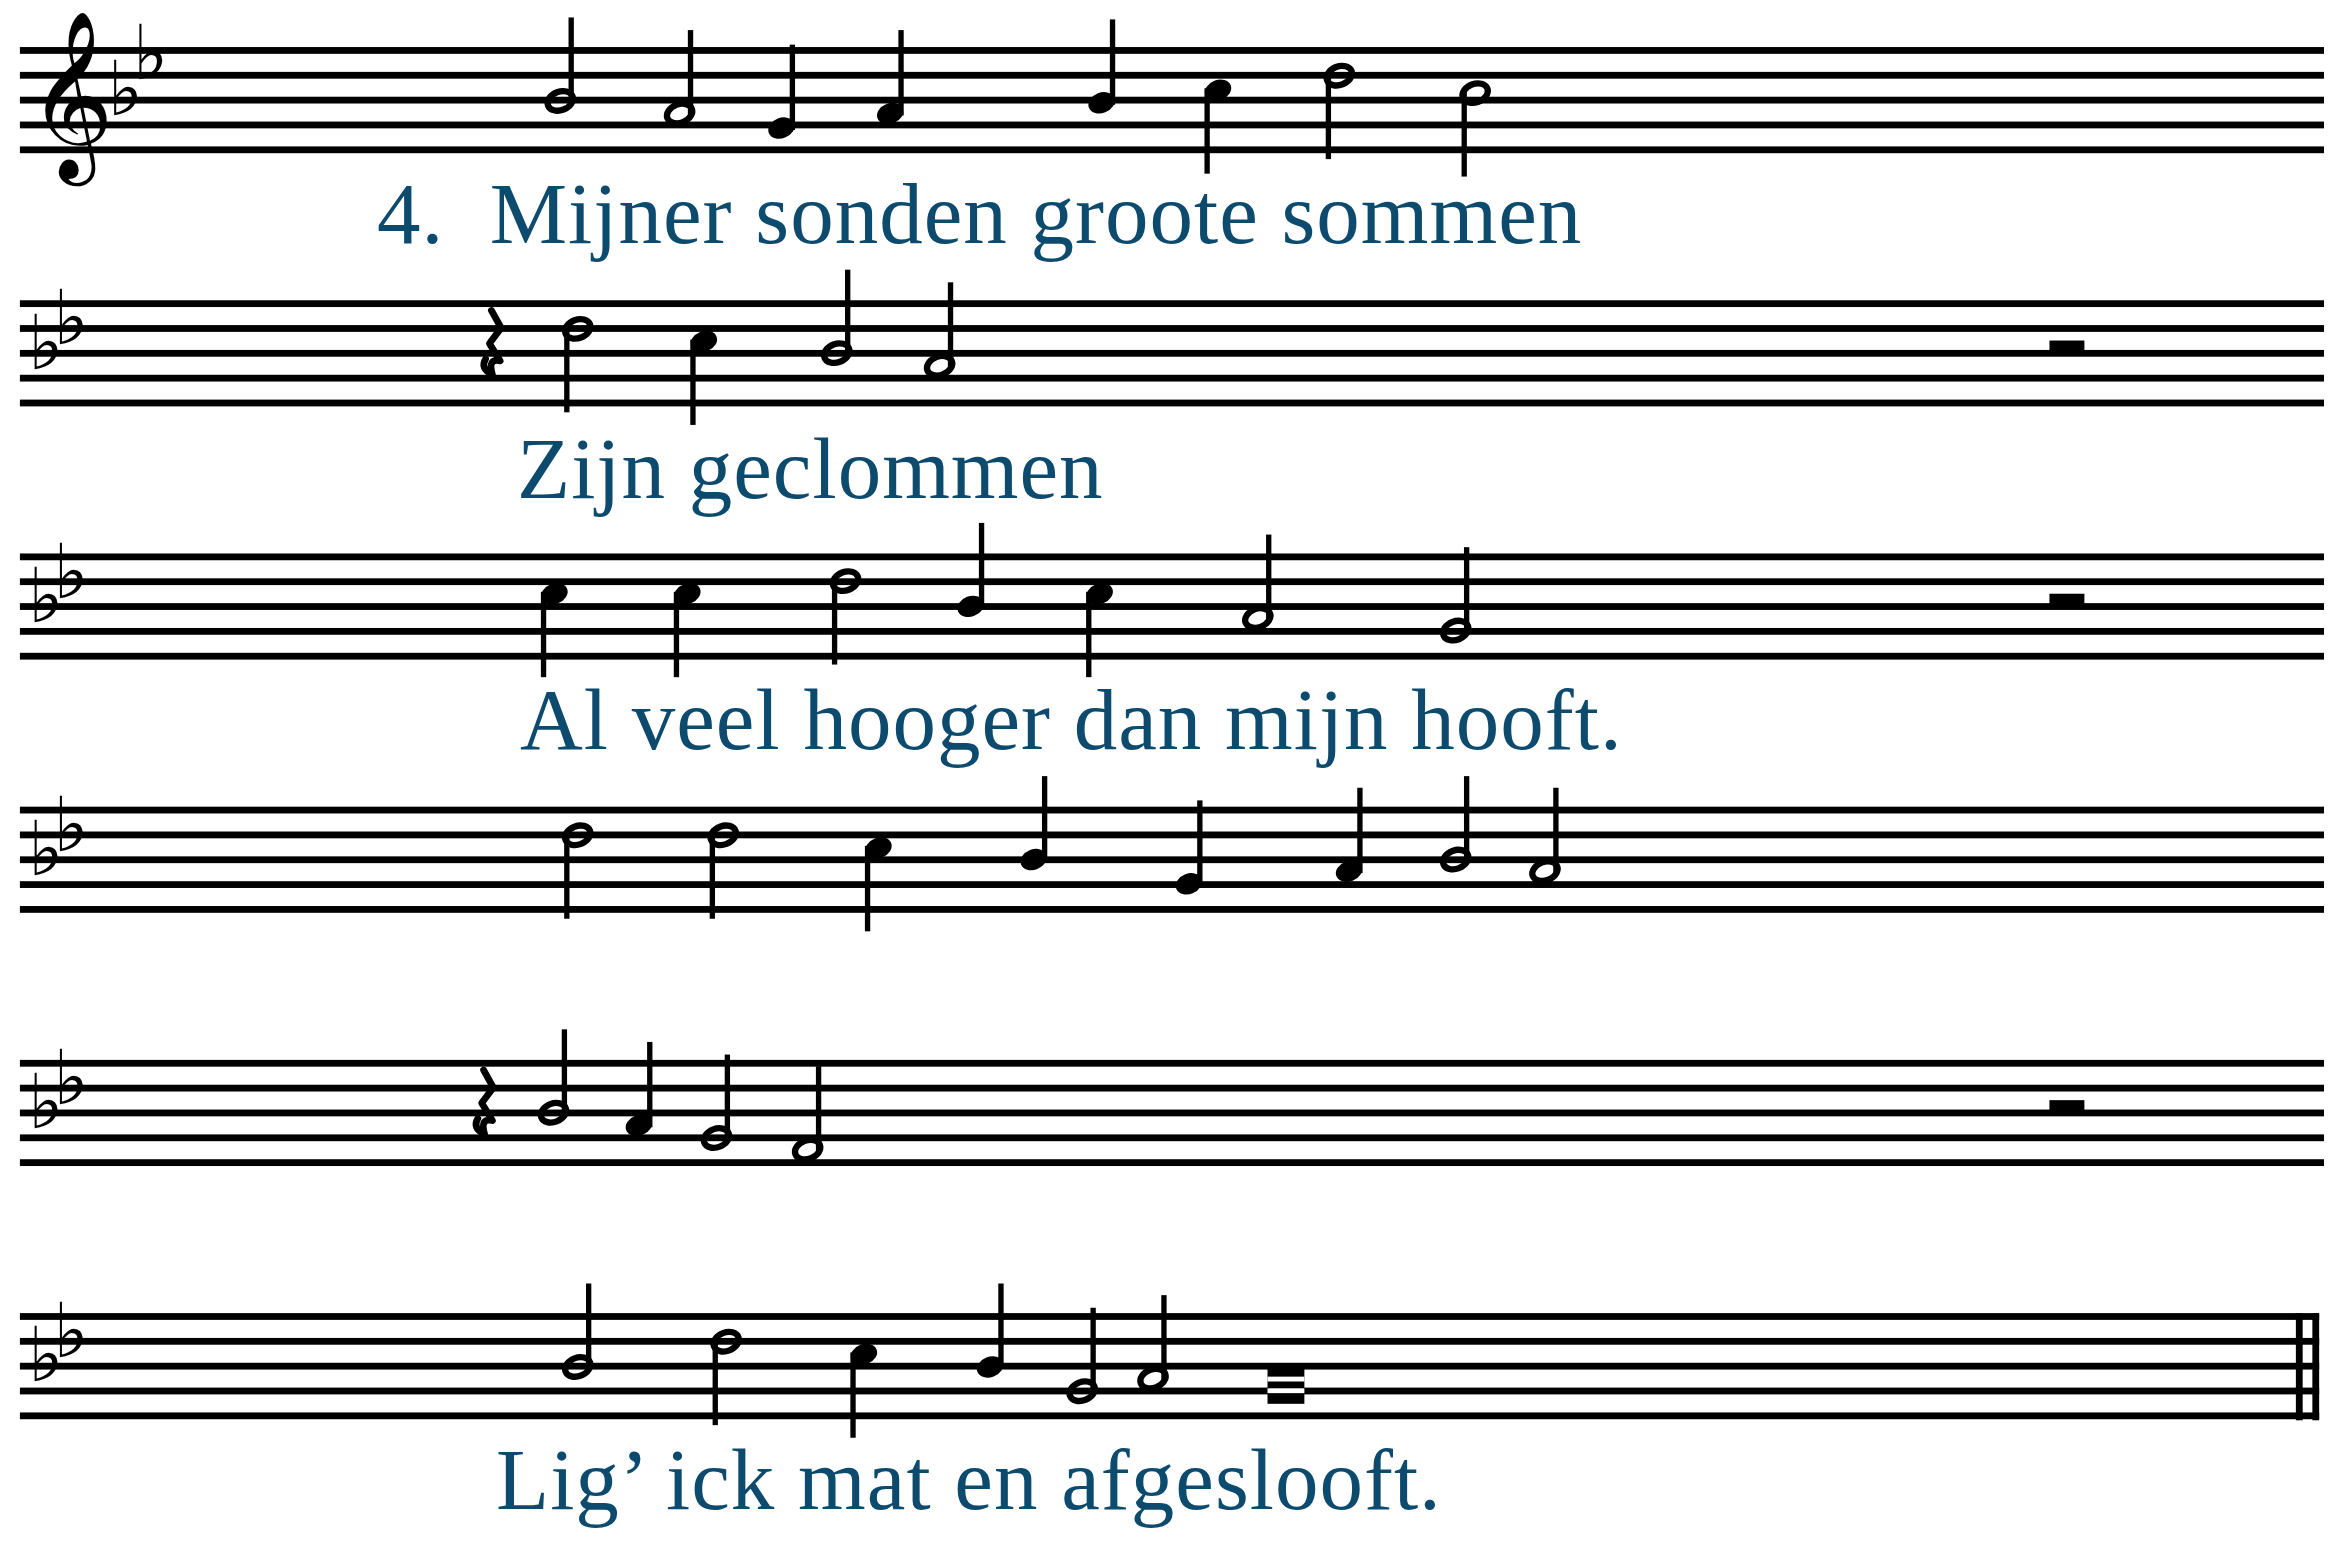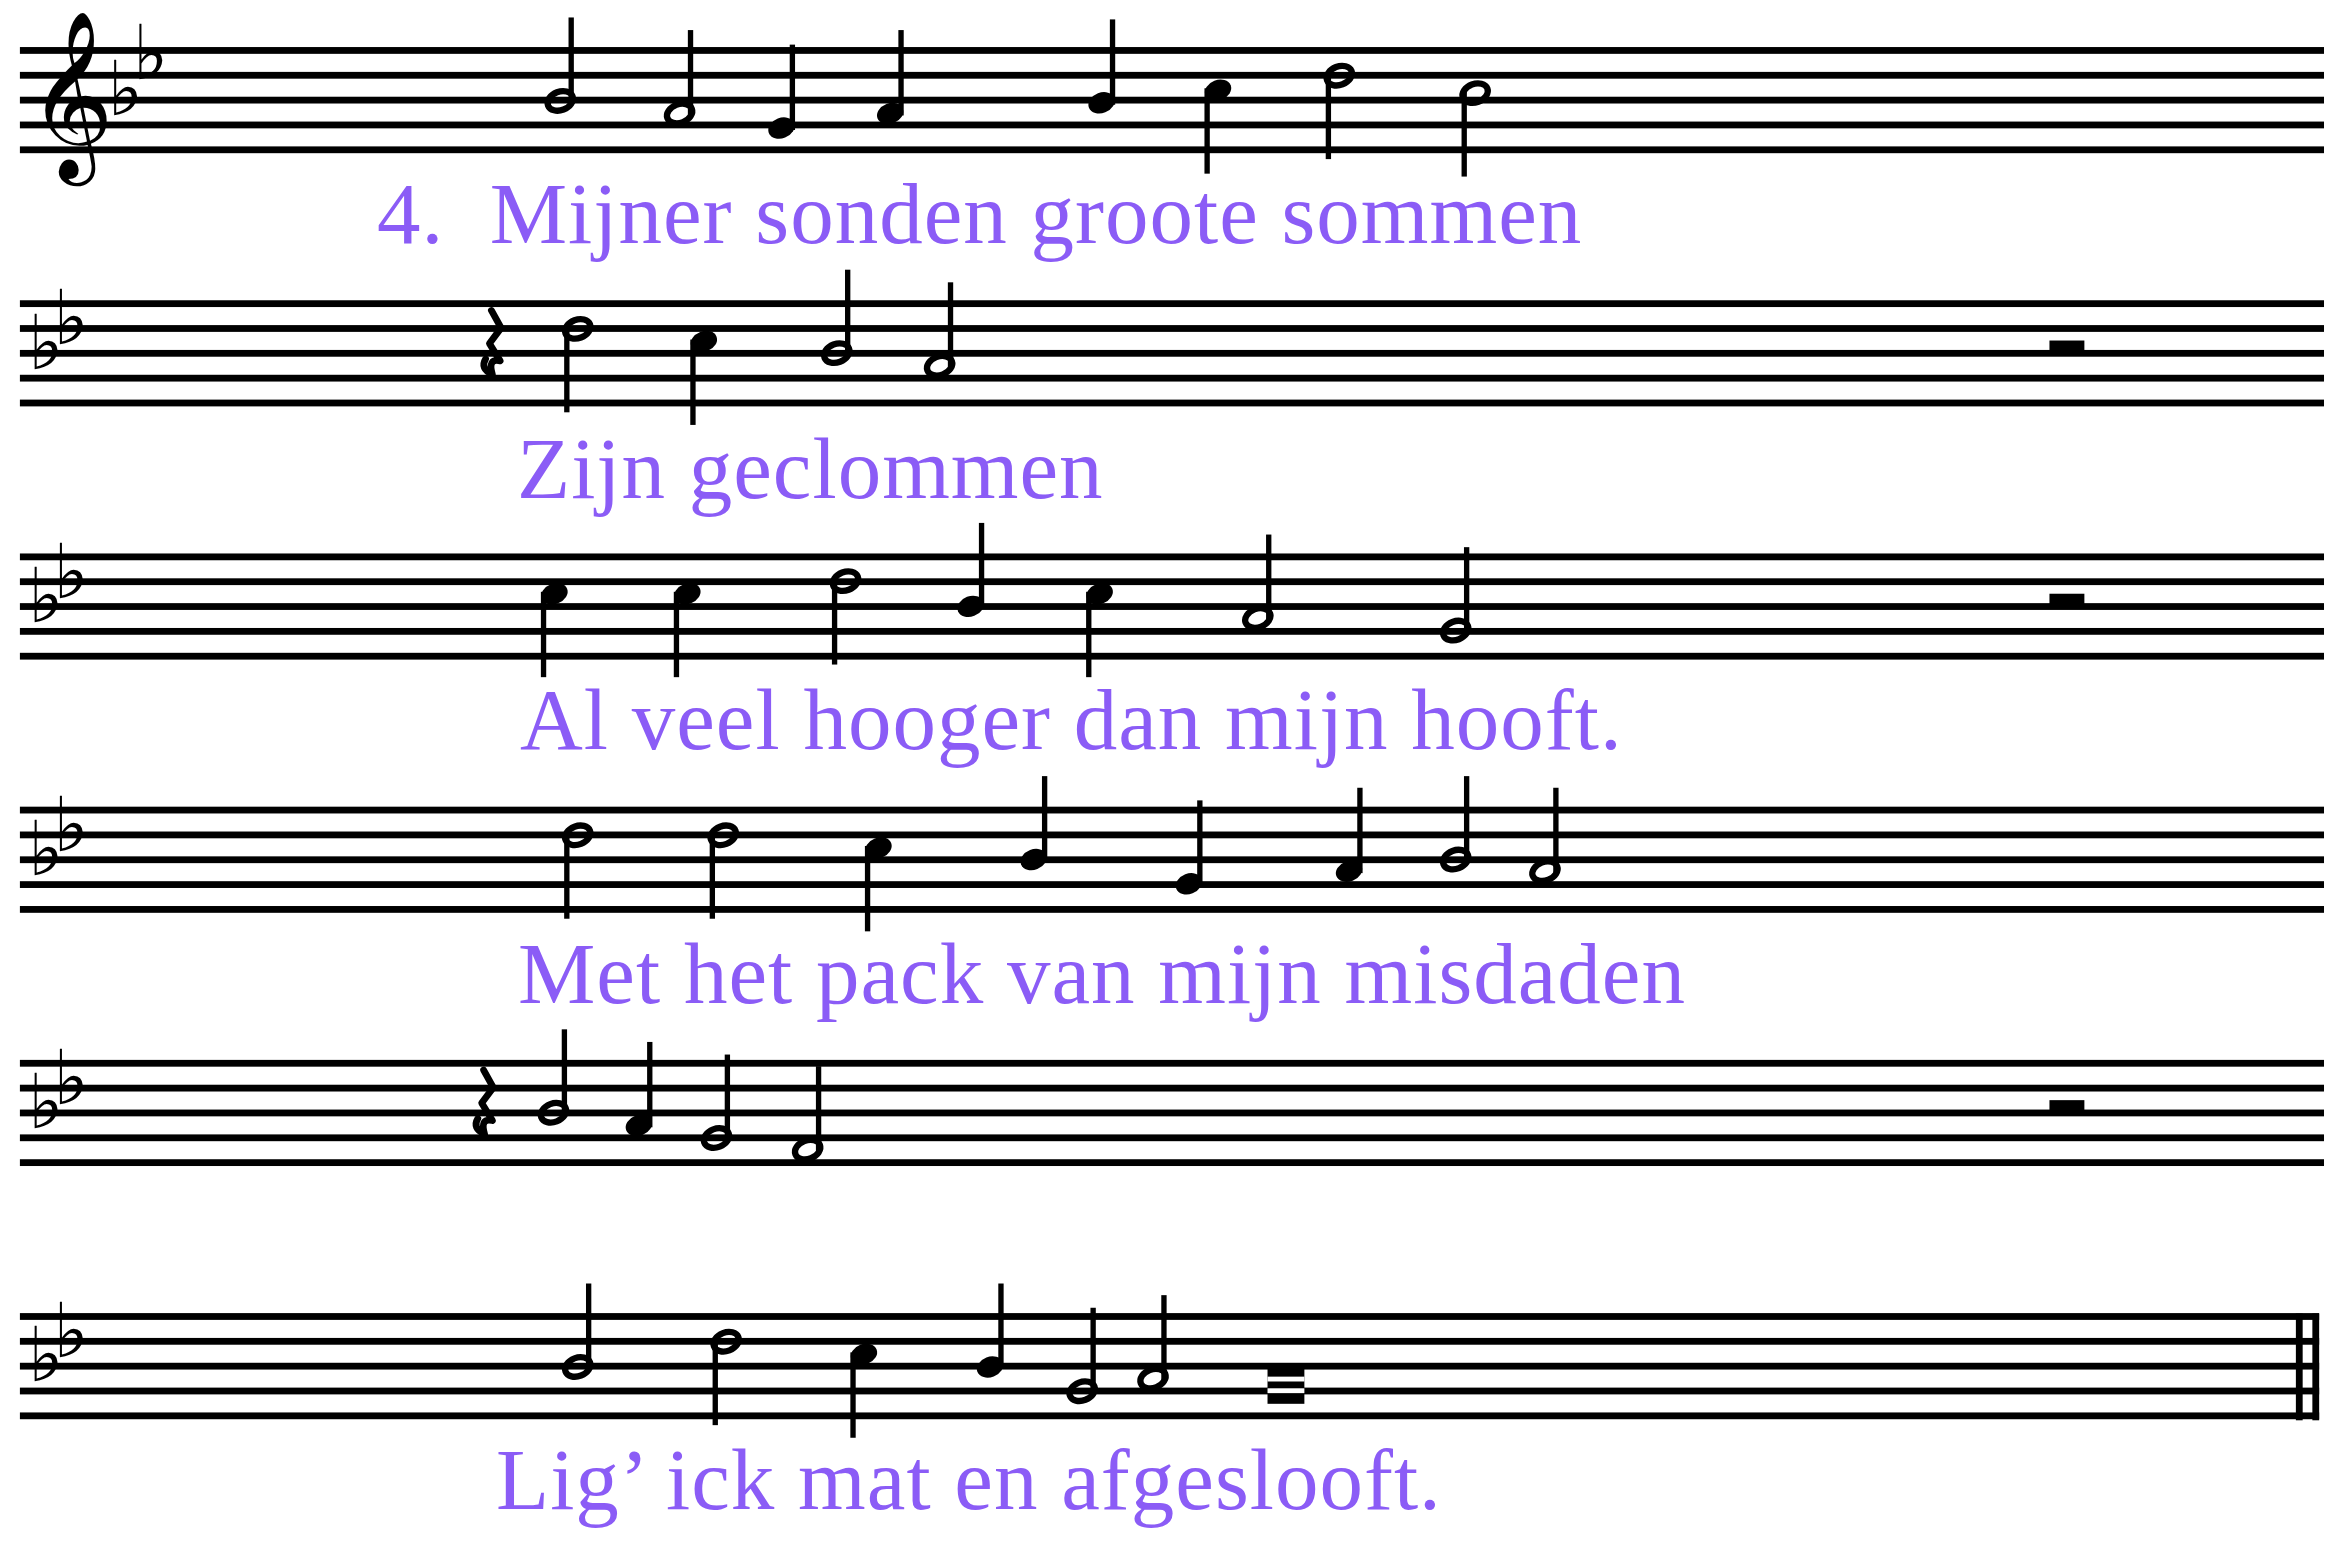--- a/index.html
+++ b/index.html
@@ -12,21 +12,21 @@
   }
   #score{
     position:absolute;
     left:0;top:0;width:2341px;height:1560px;
   }
   .lyric{
     position:absolute;
     font-family:"Liberation Serif","DejaVu Serif",serif;
     font-size:87px;
     line-height:1;
-    color:#8b5cf6;
+    color:#0c4a6e;
     white-space:pre;
     letter-spacing:1px;
   }
 </style>
 </head>
 <body>
 
 <div class="page">
   <div id="score"><svg width="2341" height="1560" viewBox="0 0 2412 1608">
         <g>
@@ -242,16 +242,15 @@
             <rect x="1306" y="1431" width="38" height="5" fill="#ffffff"></rect>
           </g>
           <rect x="2366" y="1354" width="7" height="110" fill="#000000"></rect>
           <rect x="2383" y="1354" width="7" height="110" fill="#000000"></rect>
         </g>
       </svg></div>
 
   <div class="lyric" style="left:377px;top:170px">4.  Mijner sonden groote sommen</div>
   <div class="lyric" style="left:517px;top:425px">Zijn geclommen</div>
   <div class="lyric" style="left:520px;top:676px">Al veel hooger dan mijn hooft.</div>
-  <div class="lyric" style="left:518px;top:930px">Met het pack van mijn misdaden</div>
   <div class="lyric" style="left:496px;top:1436px">Lig’ ick mat en afgeslooft.</div>
 </div>
 
 
 </body></html>

